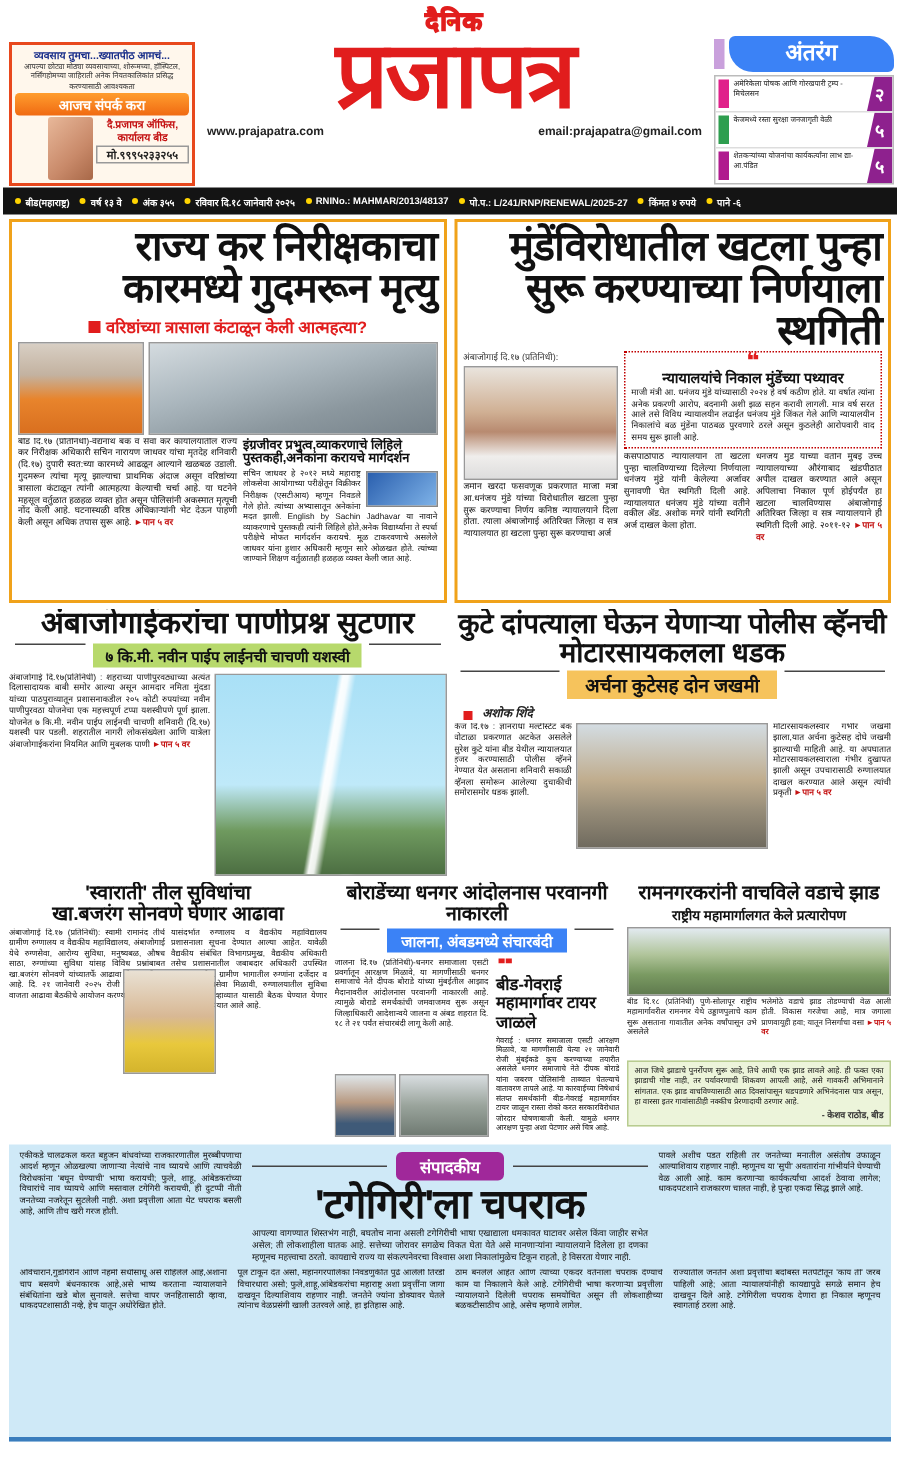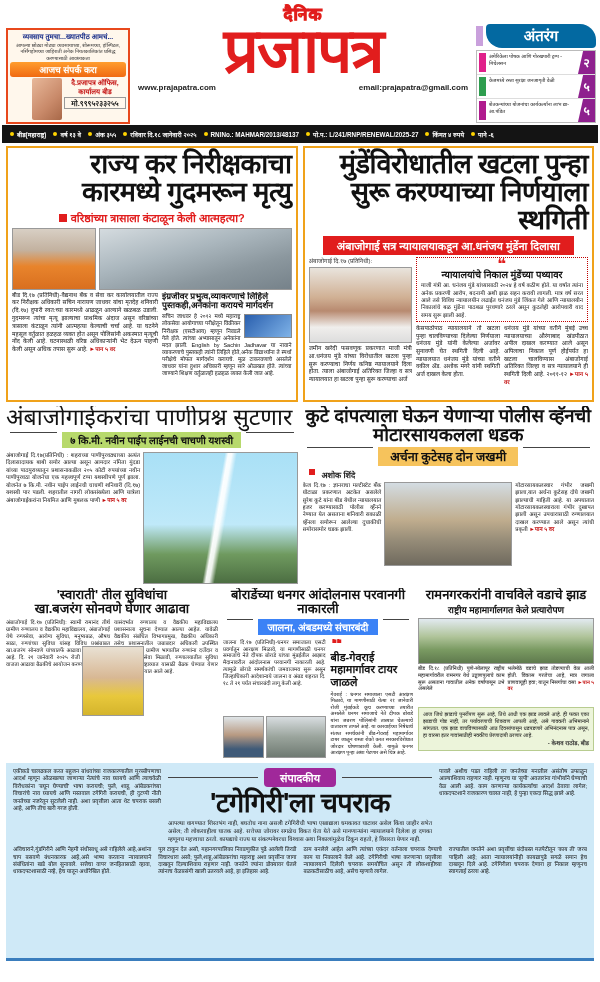--- a/index.html
+++ b/index.html
@@ -19,21 +19,21 @@
   .ad-office .o1,.ad-office .o2{font-size:7px;font-weight:bold;color:#c41212;}
   .ad-office .ph{font-size:7.5px;font-weight:bold;color:#222;margin-top:1px;}
   .mast-center{position:absolute;left:138px;right:132px;top:2px;text-align:center;}
   .daily{display:inline-block;font-size:17px;font-weight:800;color:#ffd400;
          -webkit-text-stroke:1px #e11d1d;letter-spacing:1px;}
   .mast-title{font-size:62px;font-weight:800;color:#e11d1d;line-height:0.92;letter-spacing:-2px;margin-top:-3px;}
   .mast-links{display:flex;justify-content:space-between;margin-top:4px;font-size:8px;font-weight:bold;color:#222;}
   .antarang{position:absolute;right:4px;top:24px;width:120px;}
   .ant-head{position:relative;height:24px;margin-bottom:2px;}
   .ant-bar{position:absolute;left:0;top:2px;width:7px;height:20px;background:#c9a0dc;}
-  .ant-pill{position:absolute;left:10px;top:0;right:0;background:#0369a1;border-radius:4px 16px 4px 16px;
+  .ant-pill{position:absolute;left:10px;top:0;right:0;background:#3b82f6;border-radius:4px 16px 4px 16px;
             color:#fff;font-weight:800;font-size:15px;text-align:center;line-height:24px;}
   .ant-list{border:1px solid #bbb;background:#fff;}
   .ant-item{display:flex;align-items:stretch;border-bottom:1px solid #ddd;height:23px;}
   .ant-item:last-child{border-bottom:none;}
   .ant-sq{width:7px;margin:2px;}
   .ant-txt{flex:1;font-size:5px;line-height:1.3;padding:2px 1px;color:#222;}
   .ant-num{width:17px;background:#8e218e;clip-path:polygon(30% 0,100% 0,100% 100%,0 100%);
            color:#fff;font-weight:800;font-size:12px;display:flex;align-items:center;justify-content:center;}
   
   .strip{margin:0 2px;height:18px;background:#141414;display:flex;align-items:center;gap:7px;
@@ -74,31 +74,31 @@
   .s2-right{flex:1;display:flex;flex-direction:column;gap:3px;overflow:hidden;}
   .quote-box{border:1.5px dotted #c00000;padding:2px 4px;}
   .qmark{color:#e11d1d;font-size:15px;font-weight:800;text-align:center;line-height:8px;}
   .qtitle{font-weight:800;font-size:9.6px;text-align:center;margin-bottom:1px;}
   .qbody{font-size:5.7px;line-height:1.28;}
   .s2-cols{display:flex;gap:4px;flex:1;overflow:hidden;}
   .s2-cols div{flex:1;font-size:5.9px;line-height:1.3;}
   
   .mid-band{height:178px;margin-top:4px;}
   .story{flex:1;display:flex;flex-direction:column;overflow:hidden;}
-  .h-lg{font-size:23px;font-weight:400;text-align:left;line-height:1.03;}
+  .h-lg{font-size:20px;font-weight:700;text-align:center;line-height:1.03;}
   .h-md2{font-size:18.5px;font-weight:800;text-align:center;line-height:1.05;}
   .sub-green{background:#b7d96c;font-weight:800;font-size:10px;padding:1px 8px;}
   .sub-amber{background:#f6c35c;font-weight:800;font-size:12.5px;padding:1px 12px;}
   .sub-magenta{background:#3b82f6;color:#fff;font-weight:800;font-size:10px;padding:1px 10px;}
   .s3-row{display:flex;gap:3px;flex:1;overflow:hidden;margin-top:2px;}
   .s3-txt{width:46%;font-size:5.7px;line-height:1.32;}
   .ph-water{flex:1;background:
      linear-gradient(100deg,transparent 46%,rgba(255,255,255,0.95) 48%,rgba(255,255,255,0.9) 50%,transparent 53%),
      linear-gradient(180deg,#a9e0f6 0%,#bfe9f9 55%,#6f9a5f 78%,#4c6e42 100%);}
-  .byline{display:flex;align-items:flex-start;gap:3px;font-weight:800;font-size:8px;margin:1px 0 1px 6px;color:#222;}
+  .byline{display:flex;align-items:flex-end;gap:3px;font-weight:800;font-size:8px;margin:1px 0 1px 6px;color:#222;font-style:italic;}
   .byline .redsq{width:6px;height:6px;}
   .s4-row{display:flex;gap:3px;flex:1;overflow:hidden;margin-top:1px;}
   .s4-c{width:27%;font-size:5.7px;line-height:1.3;}
   .ph-crash{flex:1;height:84px;background:linear-gradient(180deg,#d3dce2 0%,#c0ad8e 45%,#968c78 70%,#6f6a5e 100%);}
   
   .low-band{height:170px;margin-top:4px;}
   .s5{width:212px;flex:none;position:relative;}
   .h-sm{font-size:13px;font-weight:800;text-align:center;line-height:1.1;}
   .s5-cols{display:flex;gap:4px;flex:1;overflow:hidden;margin-top:2px;}
   .s5-cols div{flex:1;font-size:5.4px;line-height:1.3;}
@@ -241,21 +241,20 @@
         <div class="s1-c2">
           <div class="side-h">इंग्रजीवर प्रभुत्व,व्याकरणाचे लिहिले पुस्तकही,अनेकांना करायचे मार्गदर्शन</div>
           <div class="book"></div>
           <div class="side-b justif">सचिन जाधवर हे २०१२ मध्ये महाराष्ट्र लोकसेवा आयोगाच्या परीक्षेतून विक्रीकर निरीक्षक (एसटीआय) म्हणून निवडले गेले होते. त्यांच्या अभ्यासातून अनेकांना मदत झाली. English by Sachin Jadhavar या नावाने व्याकरणाचे पुस्तकही त्यांनी लिहिले होते,अनेक विद्यार्थ्यांना ते स्पर्धा परीक्षेचे मोफत मार्गदर्शन करायचे. मूळ टाकरवणाचे असलेले जाधवर यांना हुशार अधिकारी म्हणून सारे ओळखत होते. त्यांच्या जाण्याने शिक्षण वर्तुळातही हळहळ व्यक्त केली जात आहे.</div>
         </div>
       </div>
     </div>
 
     <div class="story-box">
       <div class="h-xl">मुंडेंविरोधातील खटला पुन्हा सुरू करण्याच्या निर्णयाला स्थगिती</div>
-      <div class="banner-red">अंबाजोगाई सत्र न्यायालयाकडून आ.धनंजय मुंडेंना दिलासा</div>
       <div class="s2-content">
         <div class="s2-left">
           <div class="dateline">अंबाजोगाई दि.१७ (प्रतिनिधी):</div>
           <div class="ph ph-munde"></div>
           <div class="s2-ltxt justif">जमीन खरेदी फसवणूक प्रकरणात माजी मंत्री आ.धनंजय मुंडे यांच्या विरोधातील खटला पुन्हा सुरू करण्याचा निर्णय कनिष्ठ न्यायालयाने दिला होता. त्याला अंबाजोगाई अतिरिक्त जिल्हा व सत्र न्यायालयात हा खटला पुन्हा सुरू करण्याचा अर्ज</div>
         </div>
         <div class="s2-right">
           <div class="quote-box">
             <div class="qmark">❝</div>
             <div class="qtitle">न्यायालयांचे निकाल मुंडेंच्या पथ्यावर</div>

